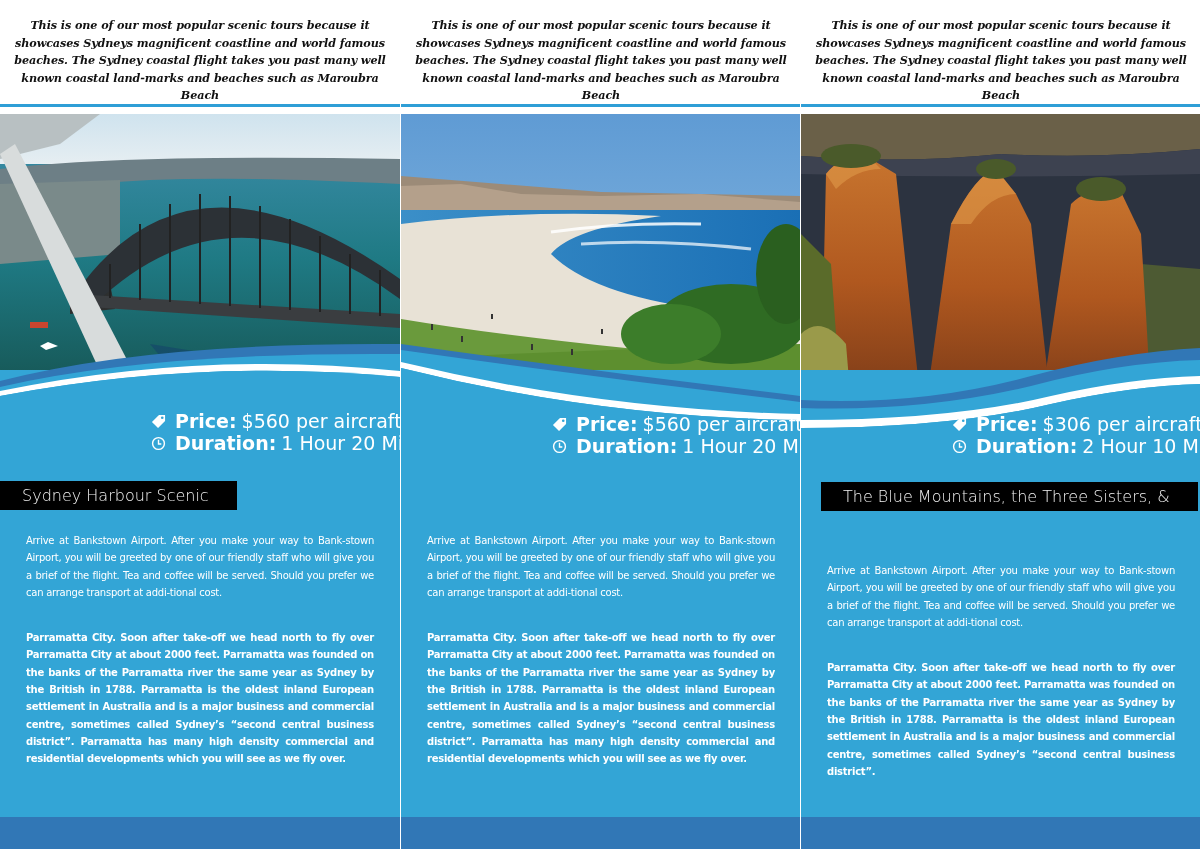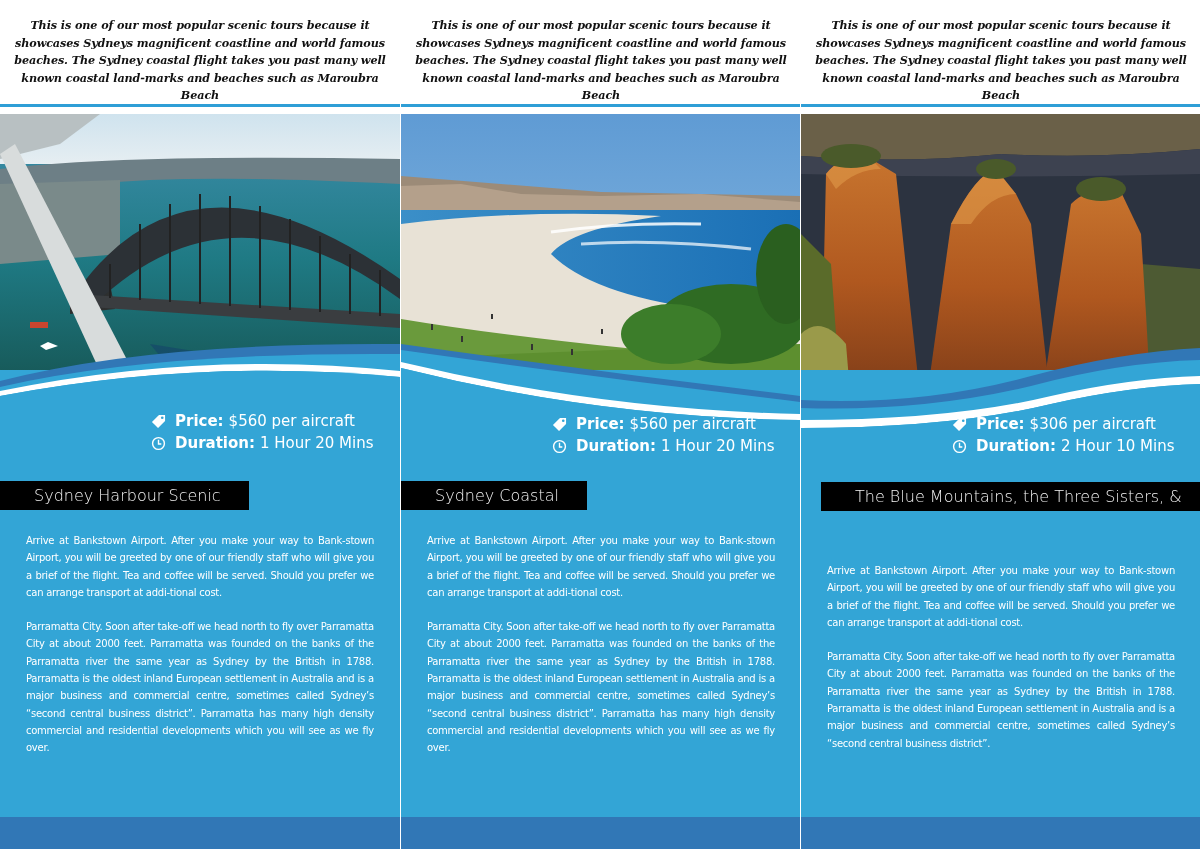--- a/index.html
+++ b/index.html
@@ -28,37 +28,37 @@
 
   .photo { position: absolute; left: 0; top: 114px; width: 400px; height: 290px; overflow: hidden; }
   .photo svg { display: block; }
 
   .blue-body { position: absolute; left: 0; top: 370px; width: 400px; height: 449px; background: #33a5d6; }
   .footer-band { position: absolute; left: 0; top: 817px; width: 400px; height: 32px; background: #3177b6; }
 
   .wave { position: absolute; left: 0; top: 330px; width: 400px; height: 100px; }
 
   .meta { position: absolute; left: 150px; top: 410px; color: #ffffff; font-family: "DejaVu Sans", sans-serif; }
-  .meta-row { display: flex; align-items: center; height: 22px; font-size: 15px; white-space: nowrap; }
+  .meta-row { display: flex; align-items: center; height: 22px; font-size: 19px; white-space: nowrap; }
   .meta-row .icon { width: 16px; height: 16px; margin-right: 9px; display: inline-flex; align-items: center; justify-content: center; }
   .meta-row .lbl { font-weight: bold; margin-right: 5px; }
 
   .title-box {
     position: absolute; left: 0; background: #000000; color: #f2f2f2;
     font-family: "DejaVu Sans", sans-serif; font-weight: 200;
     font-size: 16px; height: 29px; line-height: 29px;
-    padding: 0 28px 0 34px; white-space: nowrap;
+    padding: 0 28px 0 22px; white-space: nowrap;
   }
 
   .body-text {
     position: absolute; left: 26px; width: 348px; color: #ffffff;
     font-family: "DejaVu Sans", sans-serif; font-size: 10px; line-height: 17.3px;
     text-align: justify; letter-spacing: -0.25px;
   }
-  .body-text p + p { margin-top: 17px; }
+  .body-text p + p { margin-top: 28px; font-weight: bold; }
 </style>
 </head>
 <body>
 
 <div class="brochure">
 
   <section class="panel">
     <div class="intro">
       <p>This is one of our most popular scenic tours because it showcases Sydneys magnificent coastline and world famous beaches. The Sydney coastal flight takes you past many well known coastal land-marks and beaches such as Maroubra Beach</p>
     </div>
@@ -214,21 +214,20 @@
           <svg width="15" height="15" viewBox="0 0 16 16">
               <circle cx="8" cy="8" r="6.3" fill="none" stroke="#fff" stroke-width="1.5"></circle>
               <path d="M8 4 L8 8.5 L11 8.5" fill="none" stroke="#fff" stroke-width="1.5"></path>
             </svg>
         </span>
         <span class="lbl">Duration:</span>
         <span>1 Hour 20 Mins</span>
       </div>
     </div>
 
-    <div class="title-box" style="top:481px;">Sydney Coastal</div>
 
     <div class="body-text" style="top:532px;">
       <p>Arrive at Bankstown Airport. After you make your way to Bank-stown Airport,  you will be greeted by one of our friendly staff who will give you a brief of the flight. Tea and coffee will be served.  Should you prefer we  can arrange transport at addi-tional cost.</p>
       <p>Parramatta City. Soon after take-off we head north to fly over Parramatta City at about 2000 feet.  Parramatta was founded on the banks of the Parramatta river  the same year as Sydney by the British in 1788.   Parramatta is the oldest inland European settlement in Australia and is a major business and commercial centre, sometimes called Sydney’s “second central business district”. Parramatta has many high density commercial and residential developments which you will see as we fly over.</p>
     </div>
 
     <div class="footer-band"></div>
   </section>
 
   <section class="panel">

